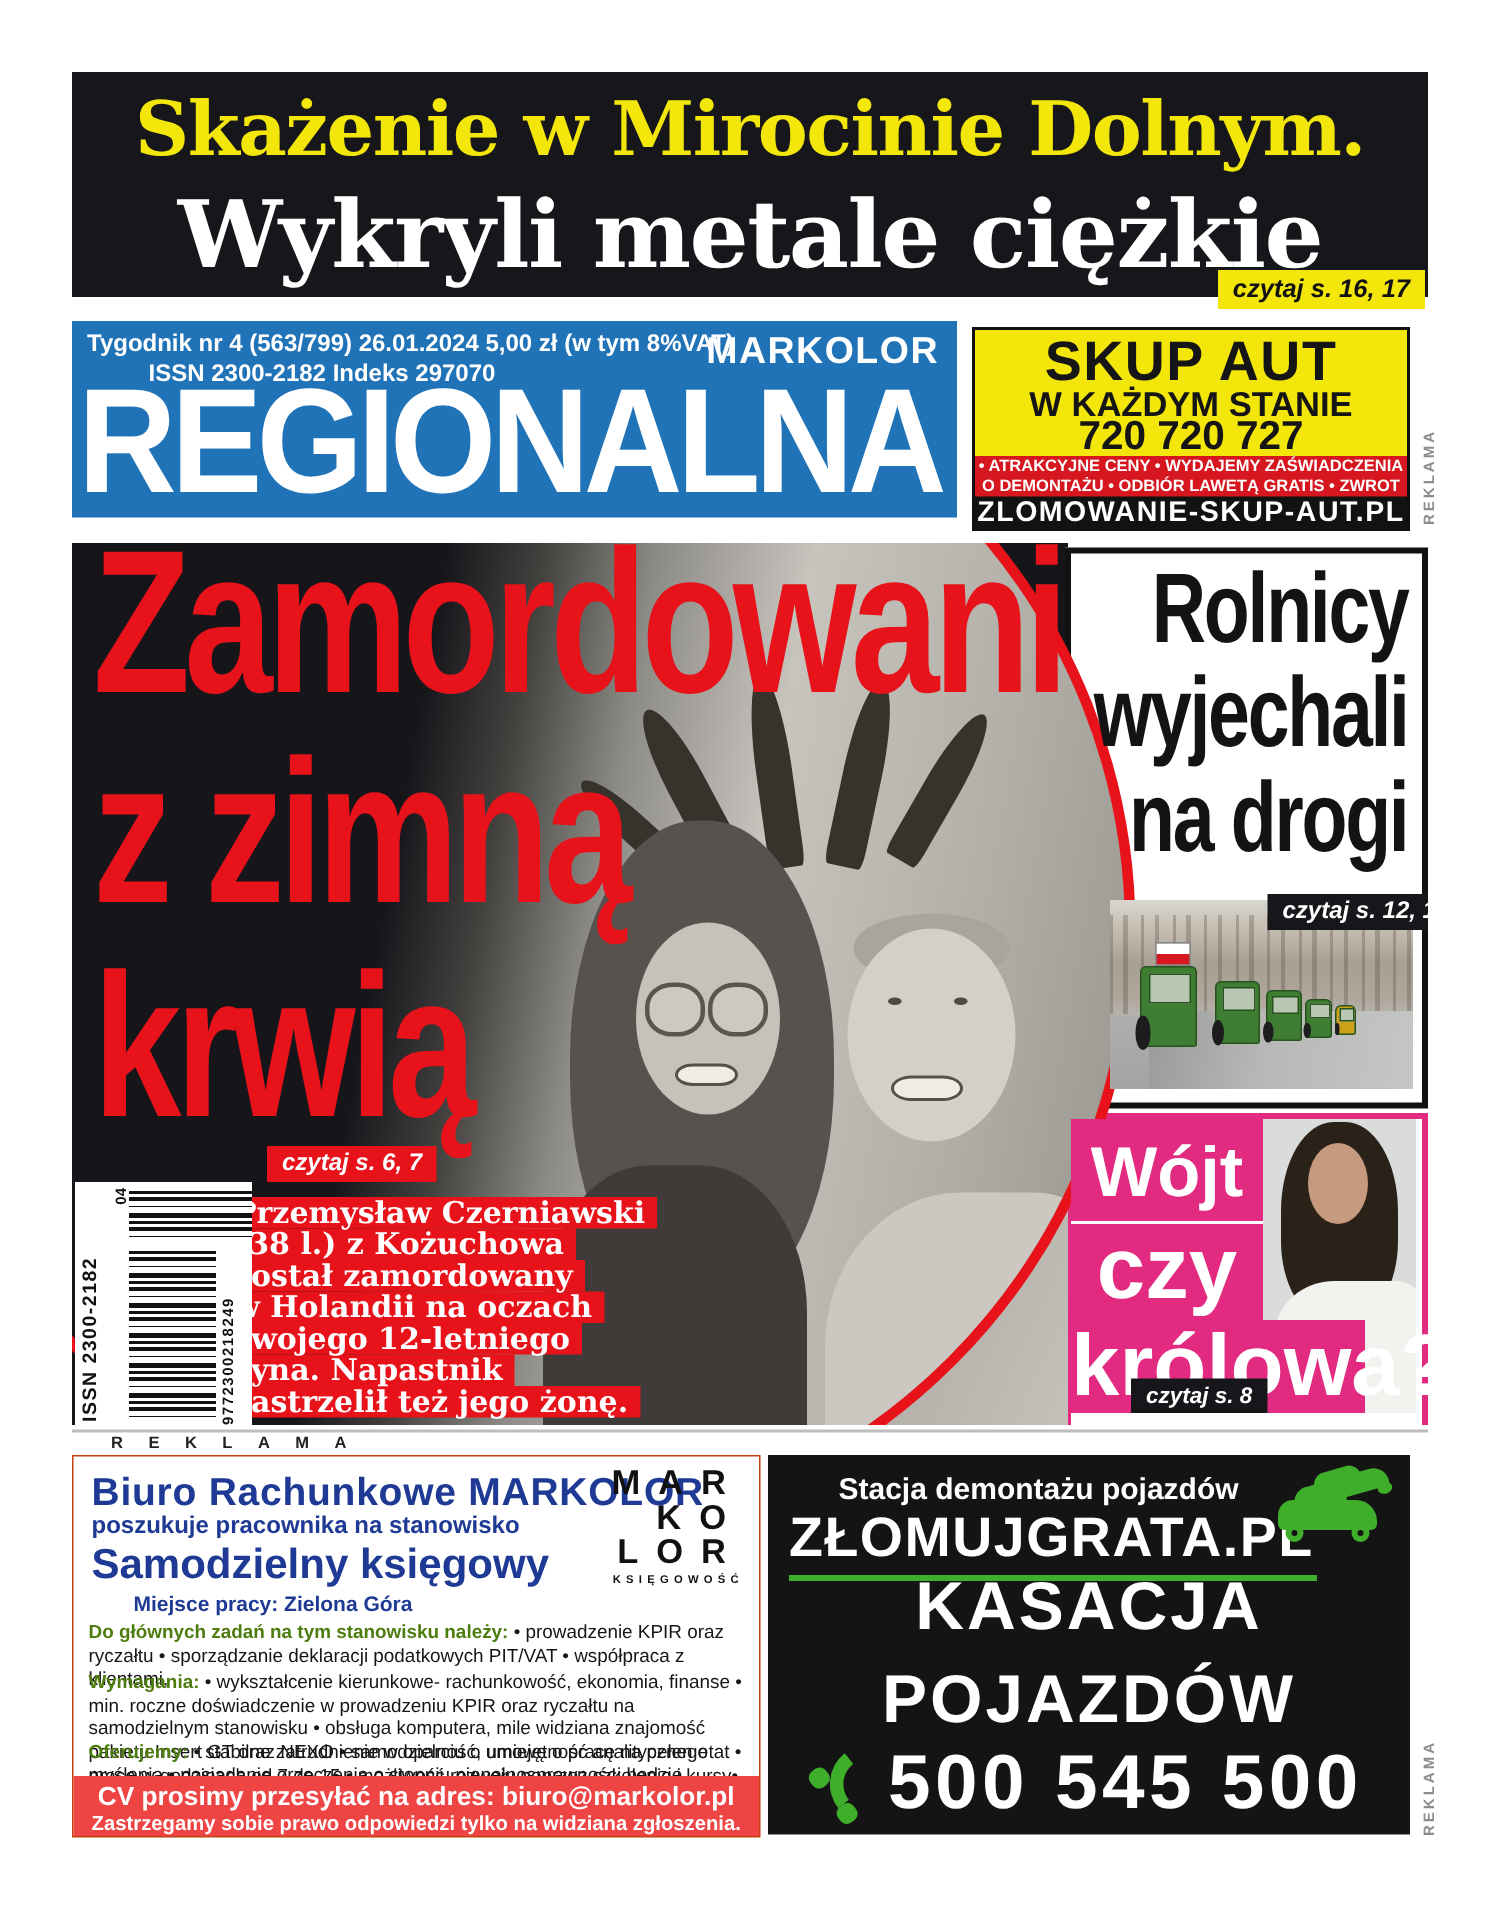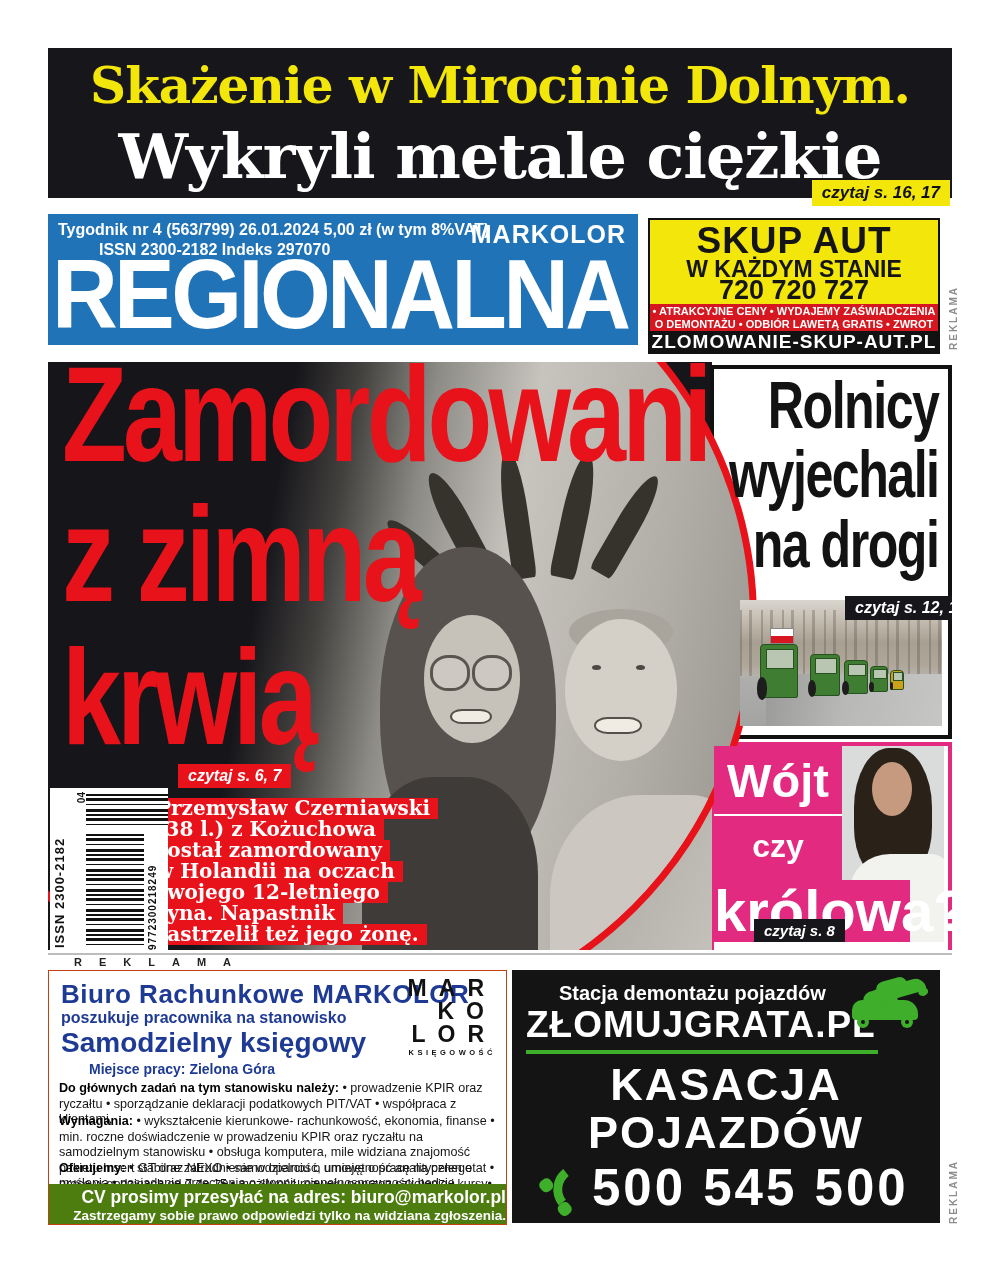--- a/index.html
+++ b/index.html
@@ -92,22 +92,22 @@
   .reklama-spaced{left:74px;top:956px;font-size:11px;font-weight:bold;color:#222;letter-spacing:17px;}
   .markolor{left:48px;top:970px;width:457px;height:253px;border:1px solid #c2410c;background:#fff;}
   .mk-title{left:12px;top:8px;color:#1e3a94;font-size:26px;font-weight:800;letter-spacing:.5px;}
   .mk-sub{left:12px;top:38px;color:#1e3a94;font-size:16px;font-weight:800;}
   .mk-pos{left:12px;top:56px;color:#1e3a94;font-size:28px;font-weight:900;}
   .mk-loc{left:40px;top:90px;color:#1e3a94;font-size:14px;font-weight:800;}
   .mk-logo{right:10px;top:6px;width:102px;text-align:right;color:#111;}
   .mk-logo-row{font-size:23px;font-weight:900;line-height:23px;letter-spacing:12px;white-space:nowrap;}
   .mk-logo-cap{font-size:7.5px;font-weight:bold;letter-spacing:3.5px;margin-top:2px;}
   .mk-p{position:absolute;left:10px;width:436px;font-size:12.6px;line-height:1.24;color:#161616;}
-  .mk-lead{font-weight:bold;color:#000000;}
-  .mk-footer{left:0;right:0;bottom:0;height:40px;background:#4d7c0f;color:#fff;text-align:right;}
+  .mk-lead{font-weight:bold;color:#4d7c0f;}
+  .mk-footer{left:0;right:0;bottom:0;height:40px;background:#ef4444;color:#fff;text-align:center;}
   .mk-f1{font-size:17.5px;font-weight:bold;margin-top:3px;}
   .mk-f2{font-size:13.5px;font-weight:bold;}
   
   .zlomuj{left:512px;top:970px;width:428px;height:253px;background:#141414;color:#fff;}
   .zl-kicker{left:47px;top:12px;font-size:20px;font-weight:800;}
   .zl-site{left:14px;top:34px;font-size:37px;font-weight:900;letter-spacing:1px;}
   .zl-underline{left:14px;top:80px;width:352px;height:4px;background:#3fae2a;}
   .zl-line{left:0;right:0;text-align:center;font-size:45px;font-weight:800;letter-spacing:2px;line-height:1;}
   .zl-phone{left:80px;top:192px;font-size:51px;font-weight:800;letter-spacing:3px;line-height:1;}
   .car{position:absolute;background:#3fae2a;border-radius:10px 14px 4px 4px;}
@@ -205,21 +205,21 @@
     <div class="flag" style="left:30px;top:28px;"></div>
     <div class="tractor" style="left:20px;top:44px;width:36px;height:52px;"></div>
     <div class="tractor" style="left:70px;top:54px;width:28px;height:40px;"></div>
     <div class="tractor" style="left:104px;top:60px;width:22px;height:32px;"></div>
     <div class="tractor" style="left:130px;top:66px;width:16px;height:24px;"></div>
     <div class="tractor" style="left:150px;top:70px;width:12px;height:18px;background:#c9a21a;"></div>
   </div>
   <div class="abs badge" style="left:797px;top:234px;z-index:5;">czytaj s. 12, 13</div>
 
   <div class="wojt-row" style="left:666px;top:384px;width:128px;height:68px;font-size:47px;line-height:70px;">Wójt</div>
-  <div class="wojt-row" style="left:666px;top:454px;width:128px;height:68px;font-size:32px;line-height:60px;">czy</div>
+  <div class="wojt-row" style="left:666px;top:454px;width:128px;height:68px;font-size:58px;line-height:60px;">czy</div>
   <div class="wojt-row" style="left:666px;top:518px;width:196px;height:62px;font-size:58px;line-height:62px;">królowa?</div>
   <div class="wojt-photo" style="left:794px;top:384px;z-index:4;">
     <div class="wojt-hair"></div>
     <div class="wojt-face"></div>
     <div class="wojt-coat"></div>
   </div>
   <div class="abs badge" style="left:706px;top:557px;z-index:6;font-size:15px;">czytaj s. 8</div>
 </div>
 
 <div class="abs sep-line"></div>
@@ -250,21 +250,21 @@
     <div class="mk-f2">Zastrzegamy sobie prawo odpowiedzi tylko na widziana zgłoszenia.</div>
   </div>
 </div>
 
 <div class="abs zlomuj">
   <div class="abs zl-kicker">Stacja demontażu pojazdów</div>
   <div class="abs zl-site">ZŁOMUJGRATA.PL</div>
   <div class="abs zl-underline"></div>
   <div class="car" style="right:22px;top:30px;width:66px;height:20px;"></div>
   <div class="car" style="right:14px;top:14px;width:58px;height:14px;transform:rotate(-16deg);"></div>
-  <div class="abs zl-line" style="top:92px;">KASACJA</div>
+  <div class="abs zl-line" style="top:78px;">KASACJA</div>
   <div class="abs zl-line" style="top:140px;">POJAZDÓW</div>
   <div class="abs phone-ico">
     <div class="arc"></div>
     <div class="tip" style="left:0;top:0;"></div>
     <div class="tip" style="left:0;top:30px;"></div>
   </div>
   <div class="abs zl-phone">500 545 500</div>
 </div>
 <div class="abs vtext" style="left:948px;top:1160px;height:64px;">REKLAMA</div>
 

